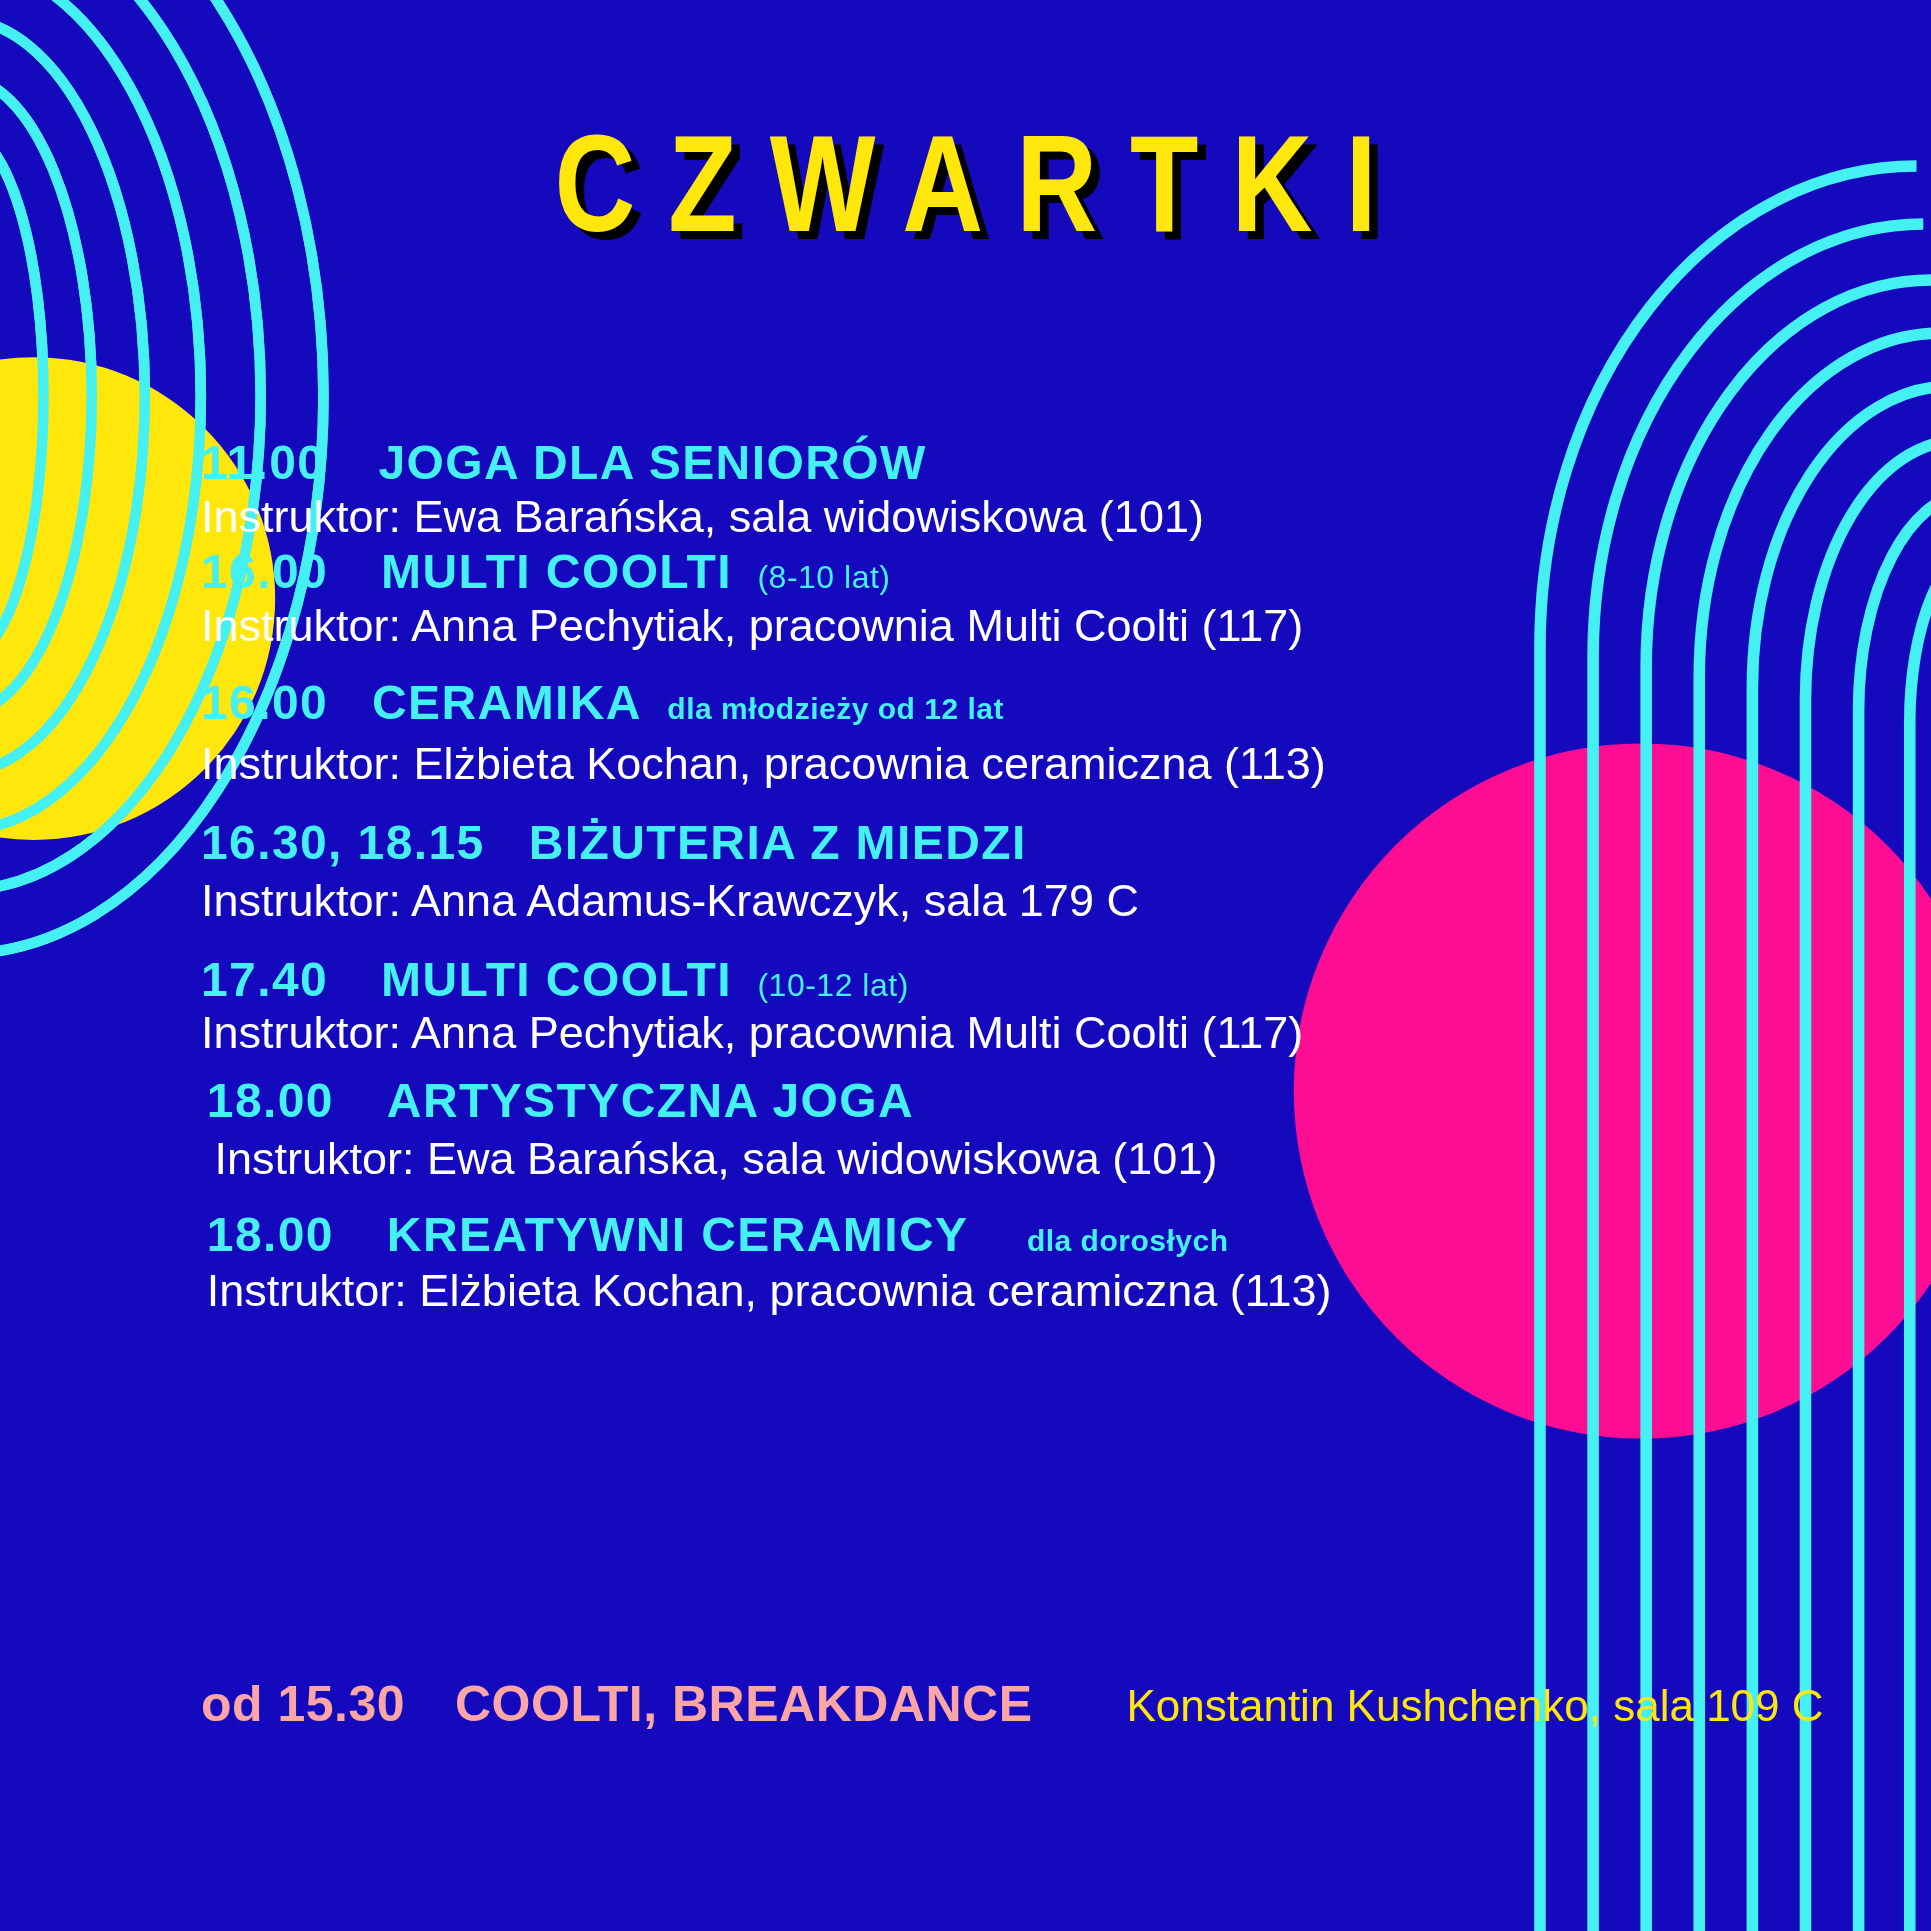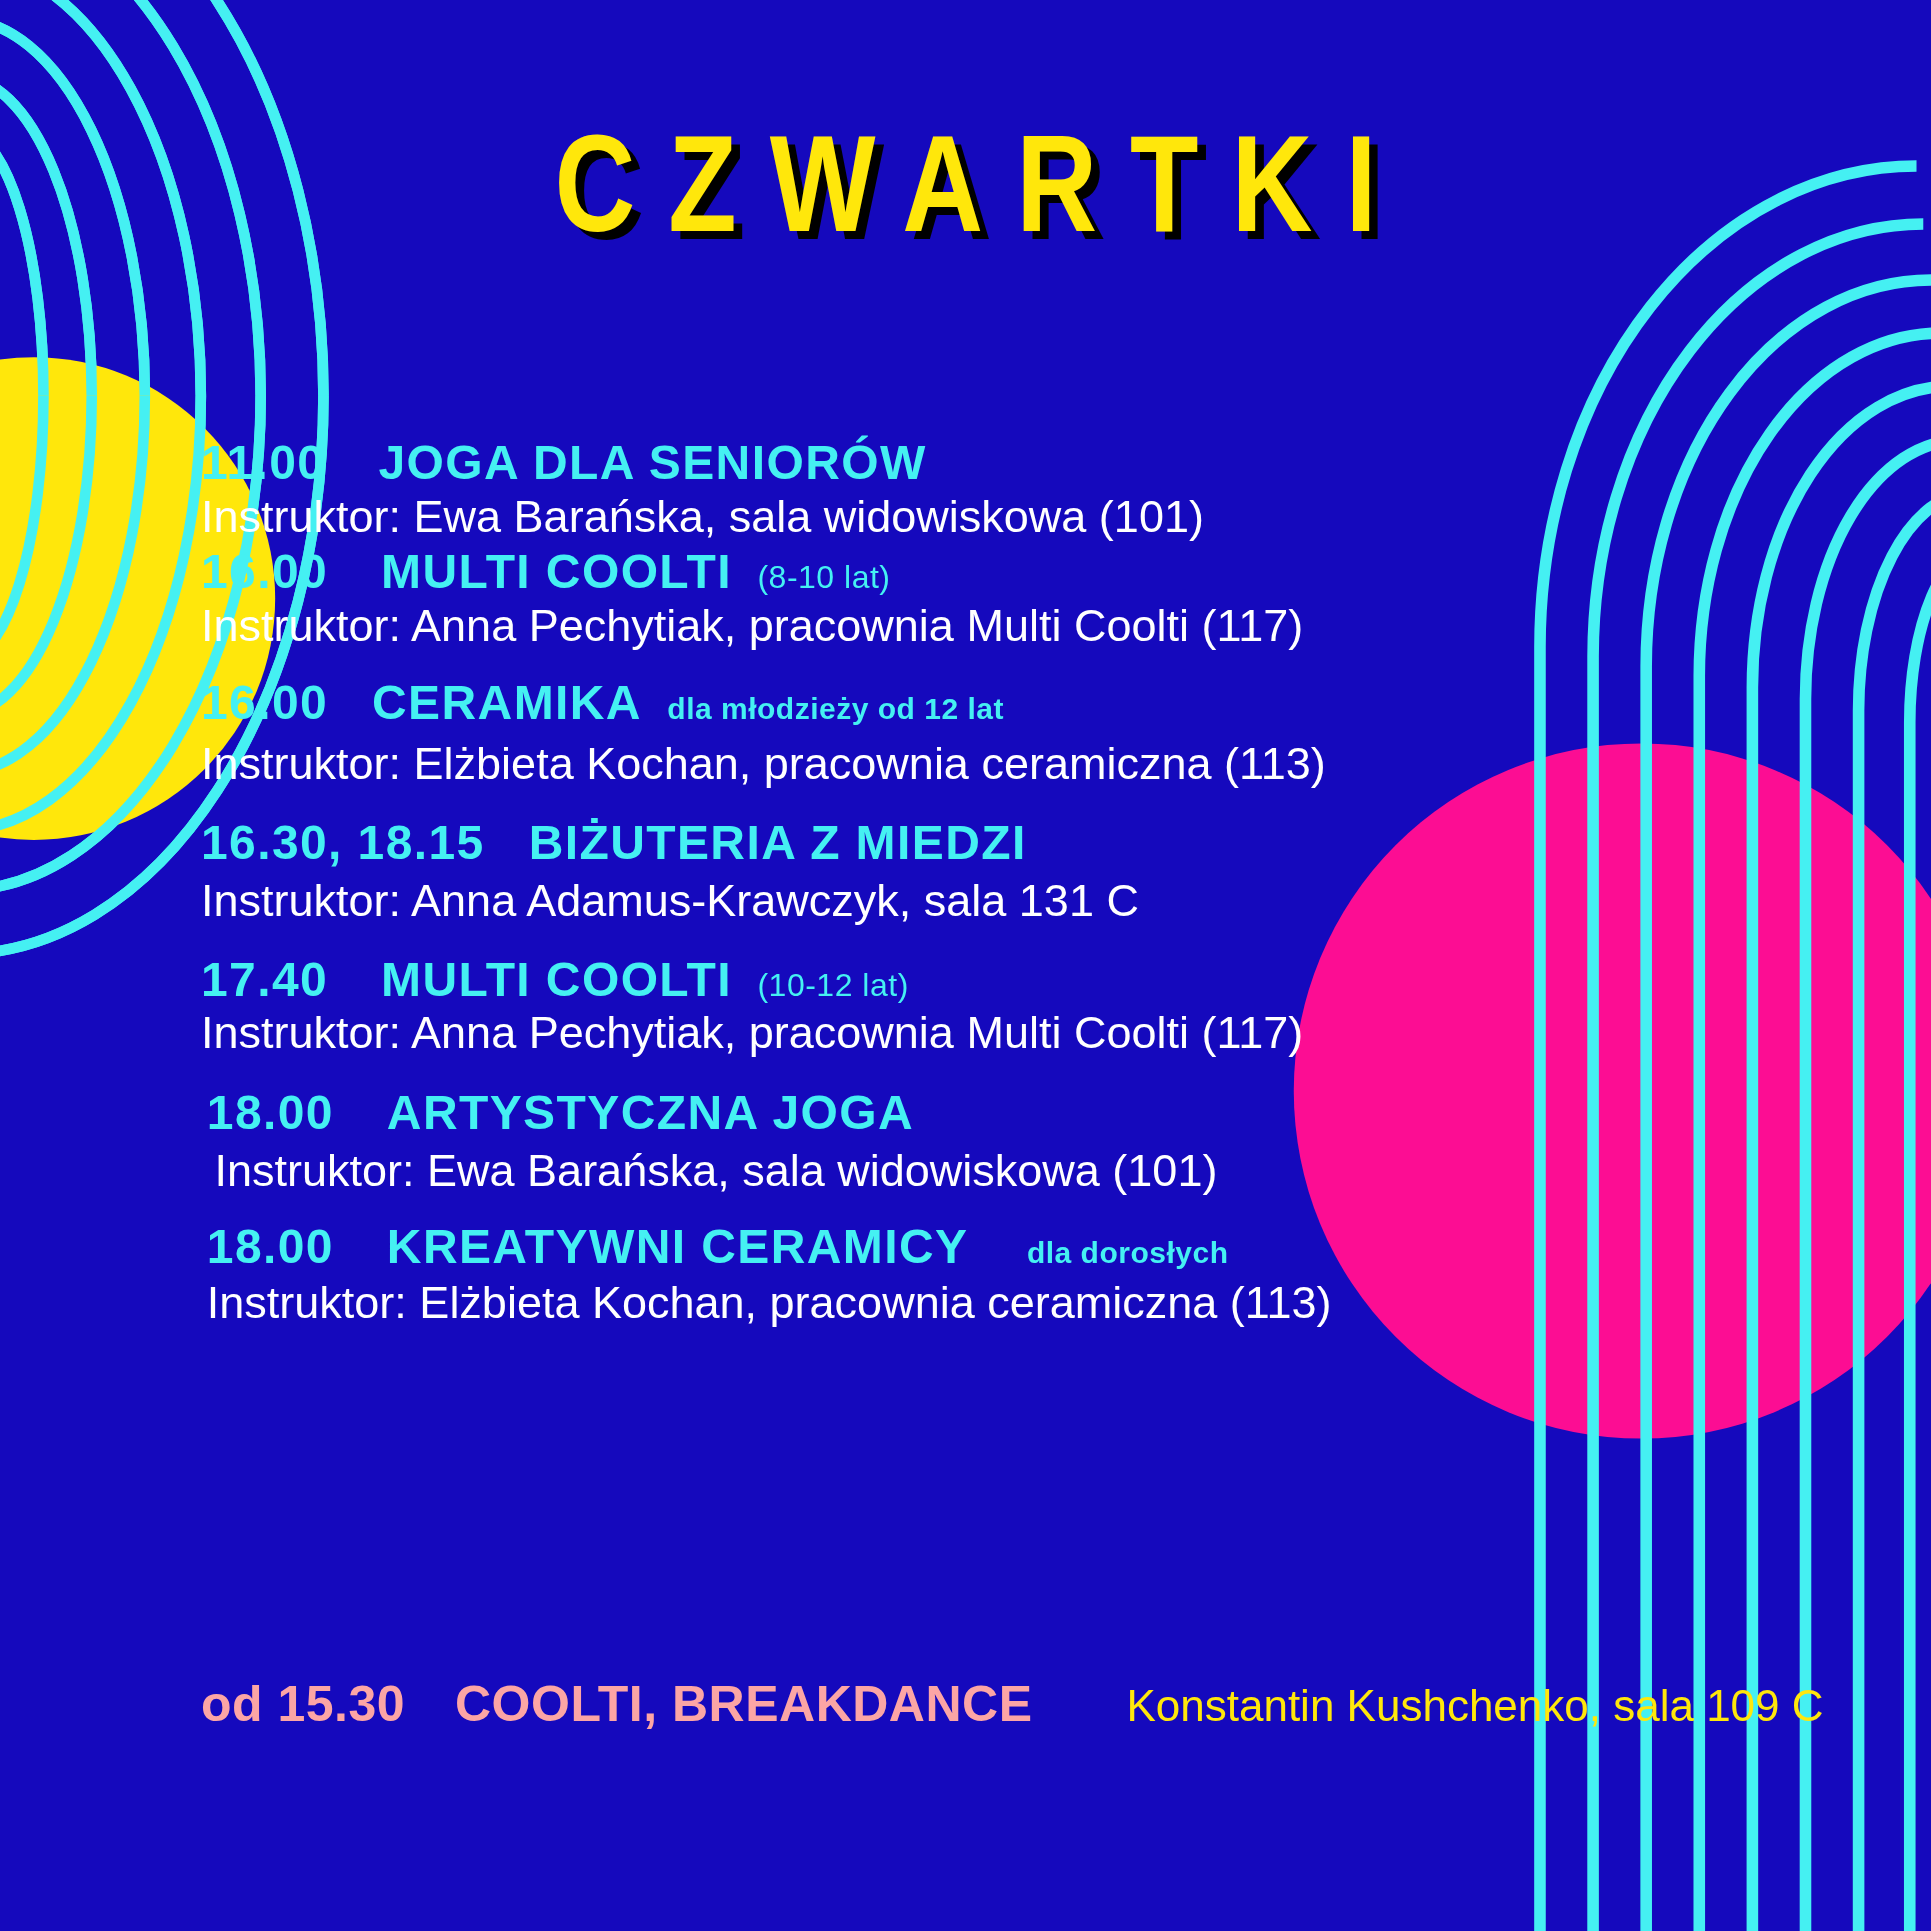--- a/index.html
+++ b/index.html
@@ -195,24 +195,24 @@
       </span>
       <span class="instr" style="margin-top:13.5px;">Instruktor: Elżbieta Kochan, pracownia ceramiczna (113)</span>
     </div>
 
     <div class="entry" style="margin-bottom:31px;">
       <span class="entry-head">
         <span class="time">16.30, 18.15</span>
         <span class="gap-s"></span>
         <span class="name">BIŻUTERIA Z MIEDZI</span>
       </span>
-      <span class="instr" style="margin-top:9.7px;">Instruktor: Anna Adamus-Krawczyk, sala 131 C</span>
-    </div>
-
-    <div class="entry" style="margin-bottom:32px;">
+      <span class="instr" style="margin-top:9.7px;">Instruktor: Anna Adamus-Krawczyk, sala 179 C</span>
+    </div>
+
+    <div class="entry" style="margin-bottom:20px;">
       <span class="entry-head">
         <span class="time">17.40</span>
         <span class="gap-m"></span>
         <span class="name">MULTI COOLTI</span>
         <span class="note">(10-12 lat)</span>
       </span>
       <span class="instr">Instruktor: Anna Pechytiak, pracownia Multi Coolti (117)</span>
     </div>
 
     <div class="entry" style="margin-bottom:29px;padding-left:5.8px;">

